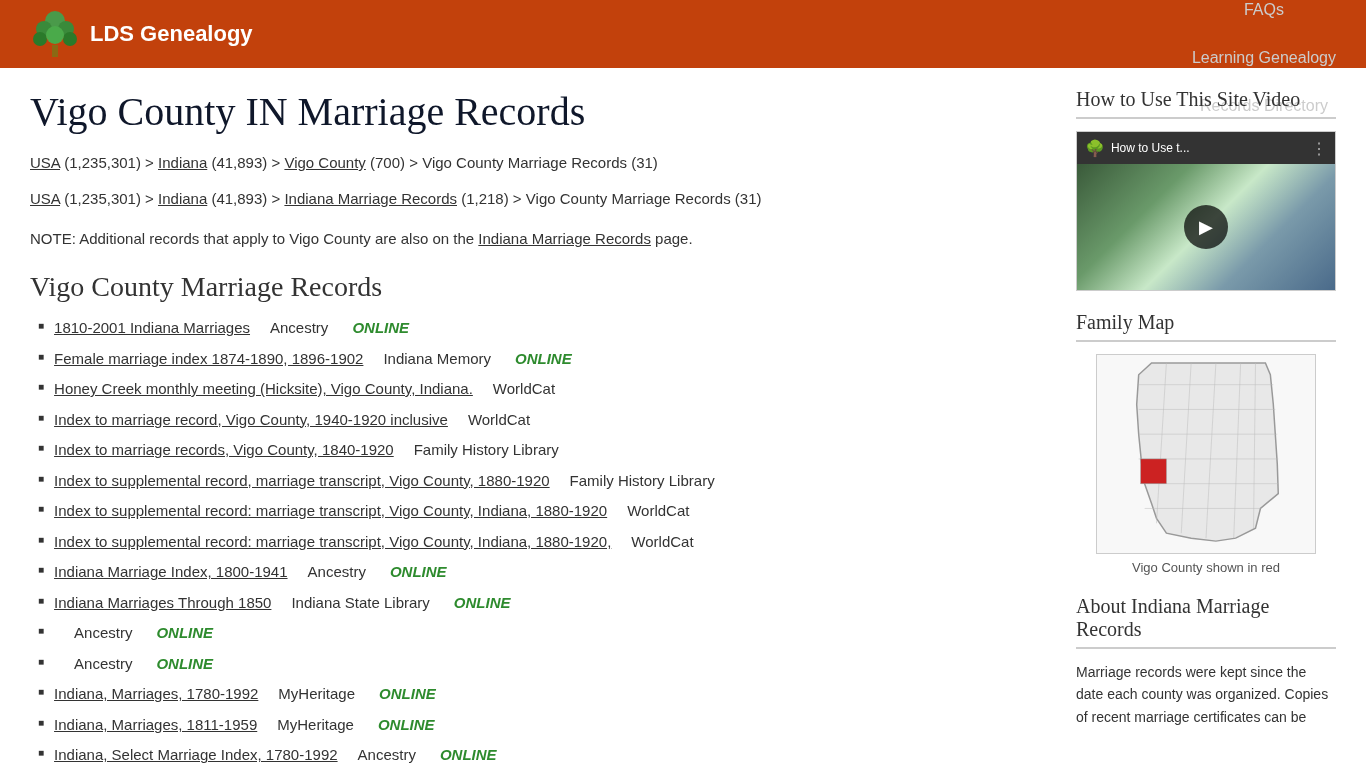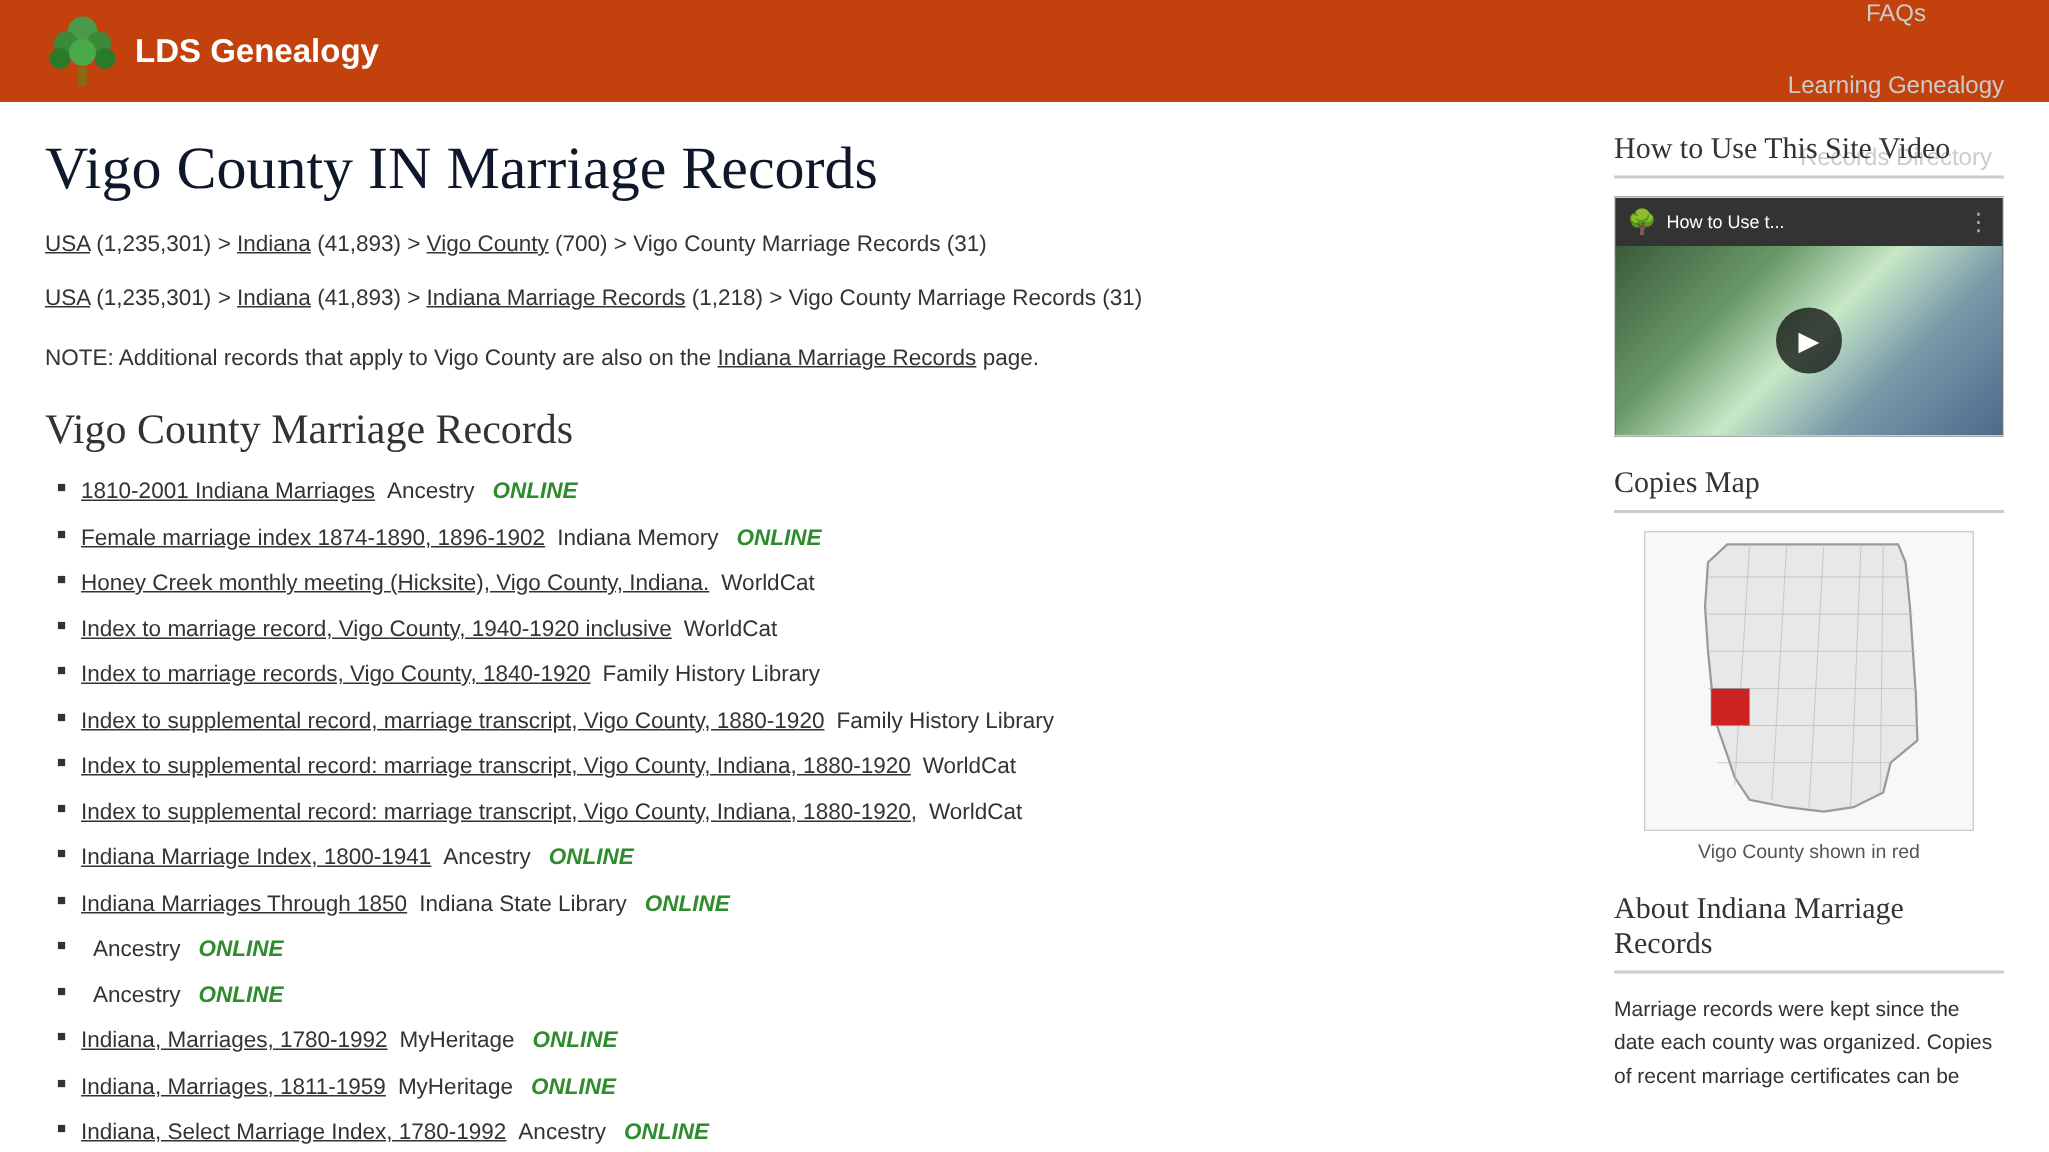--- a/index.html
+++ b/index.html
@@ -117,21 +117,21 @@
       font-size: 10px;
       flex-shrink: 0;
       margin-left: 8px;
     }
     .records-list li a {
       color: #333;
       text-decoration: underline;
     }
     .records-list li .source-name {
       color: #333;
-      margin: 0 8px;
+      margin: 0 20px;
     }
     .online-badge {
       color: #2e8b2e;
       font-style: italic;
       font-weight: bold;
       font-size: 15px;
       margin-left: 4px;
     }
 
     
@@ -380,21 +380,21 @@
             <span class="video-dots">⋮</span>
           </div>
           <div class="video-content">
             <div class="play-button">▶</div>
           </div>
         </div>
       </div>
     </div>
 
     <div class="sidebar-section">
-      <h3 class="sidebar-section-title">Copies Map</h3>
+      <h3 class="sidebar-section-title">Family Map</h3>
       <div class="indiana-map-container">
 
         <svg width="220" height="200" viewBox="0 0 220 200" xmlns="http://www.w3.org/2000/svg" style="border:1px solid #ccc;">
 
           <rect width="220" height="200" fill="#f8f8f8"></rect>
 
           <path d="M 55,8 L 170,8 L 175,20 L 178,50 L 180,80 L 182,110 L 183,140 L 165,155 L 160,175 L 140,185 L 120,188 L 95,185 L 70,180 L 60,165 L 55,150 L 48,130 L 45,110 L 42,80 L 40,50 L 42,20 Z" fill="#e8e8e8" stroke="#999" stroke-width="1.5"></path>
 
           <line x1="42" y1="30" x2="178" y2="30" stroke="#bbb" stroke-width="0.5"></line>
           <line x1="42" y1="55" x2="180" y2="55" stroke="#bbb" stroke-width="0.5"></line>

